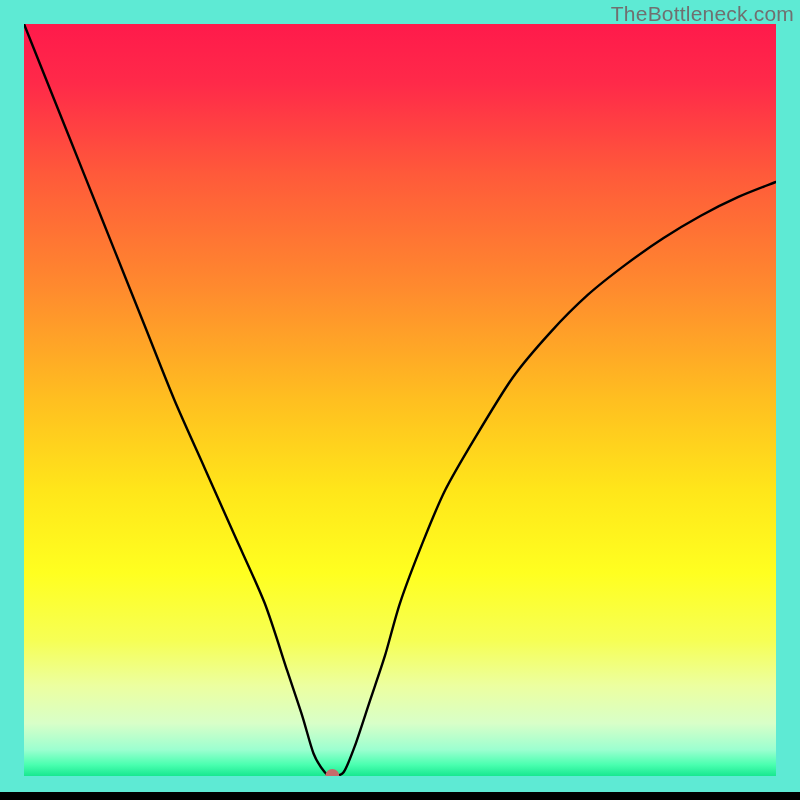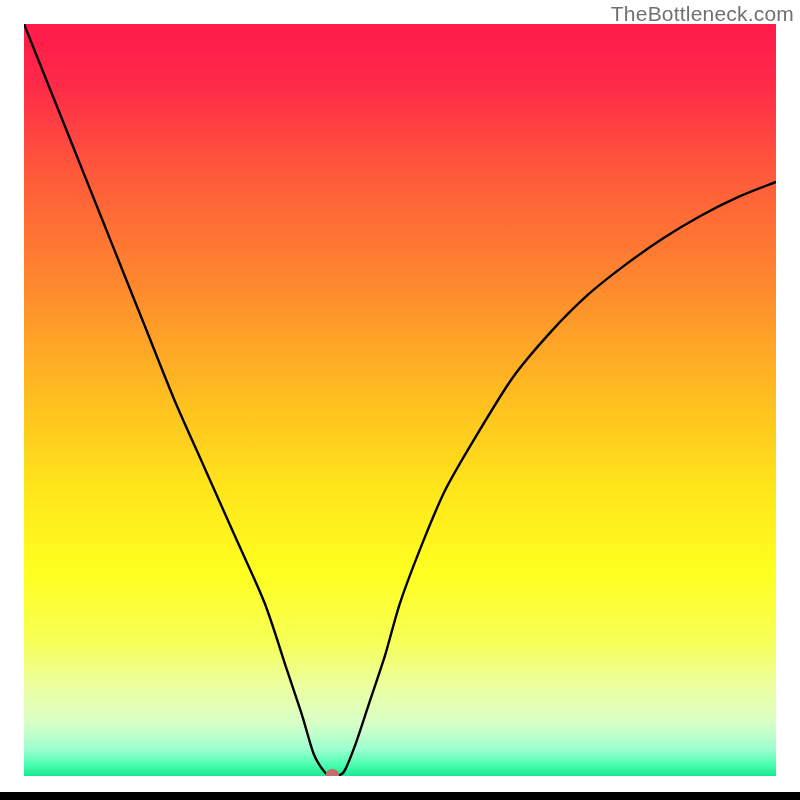--- a/index.html
+++ b/index.html
@@ -10,21 +10,21 @@
     overflow: hidden;
     background: #000;
     font-family: Arial, Helvetica, sans-serif;
   }
   .frame {
     position: absolute;
     left: 0;
     top: 0;
     width: 800px;
     height: 792px;
-    background: #ffffff;
+    background: #5eead4;
   }
   .plot {
     position: absolute;
     left: 24px;
     top: 24px;
     width: 752px;
     height: 752px;
     overflow: hidden;
   }
   .watermark {

